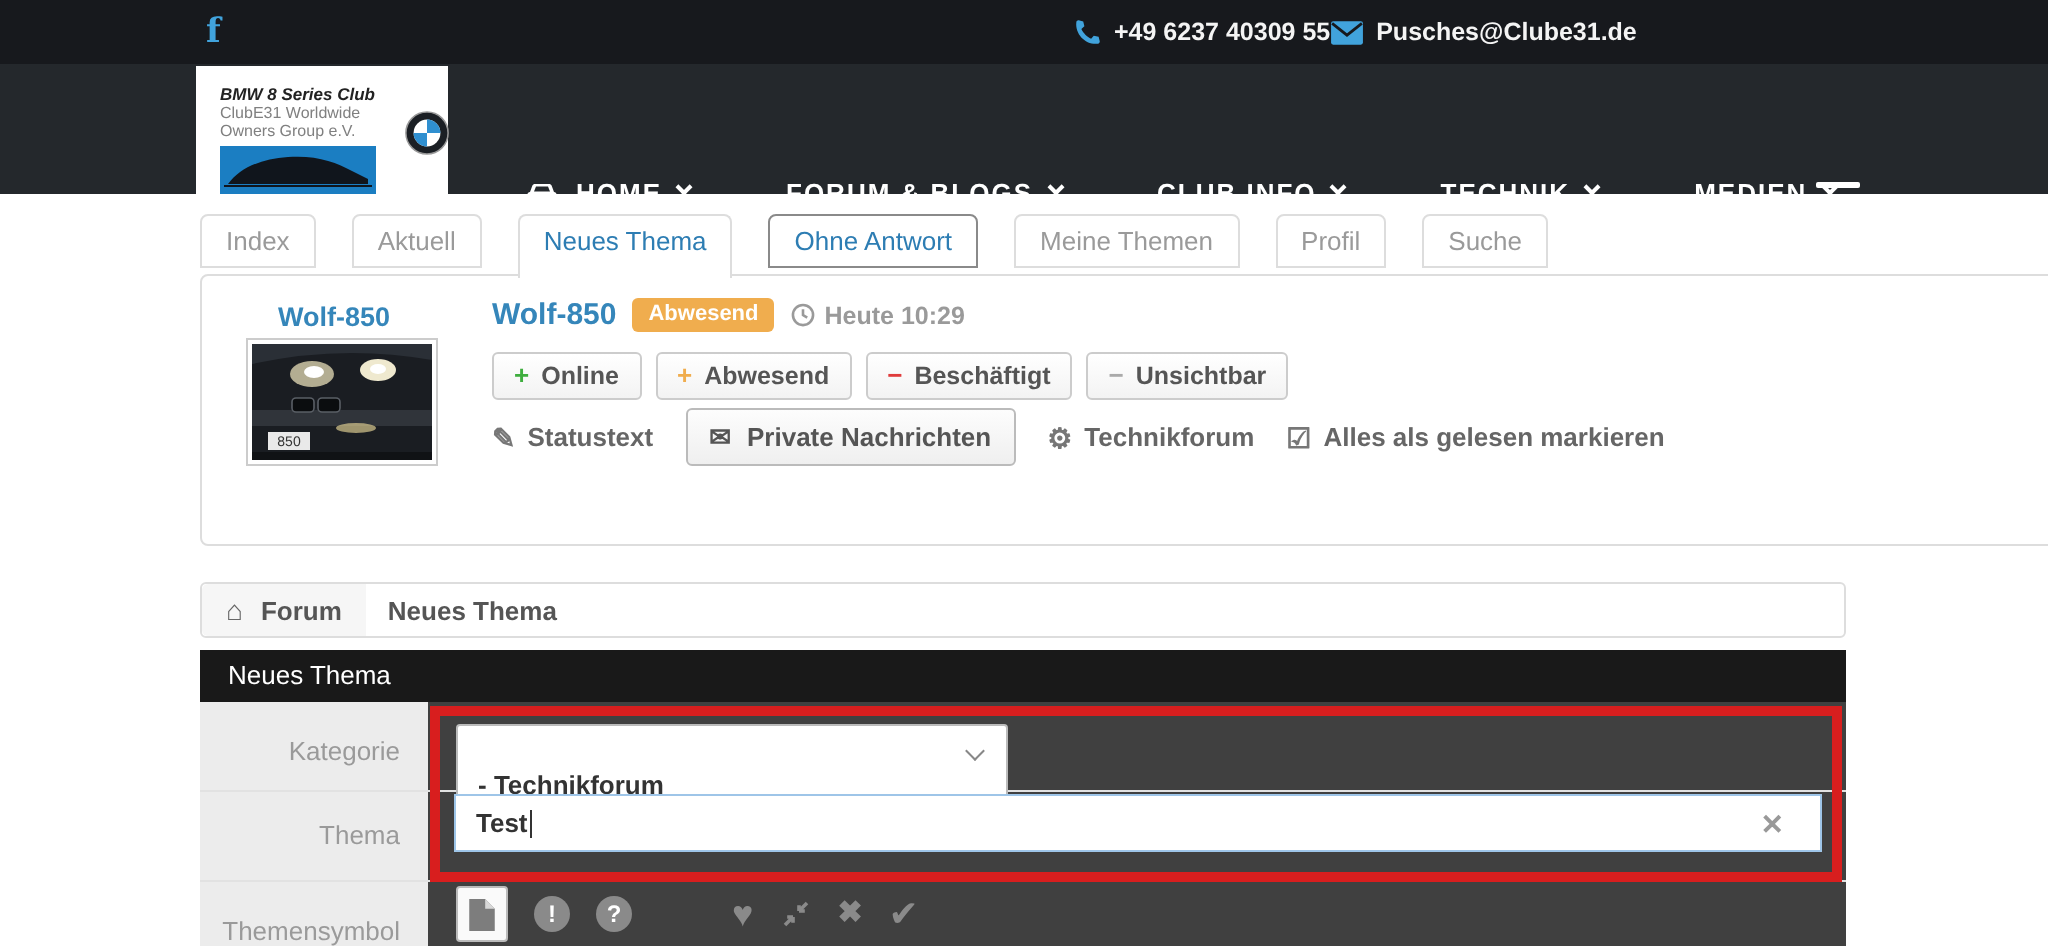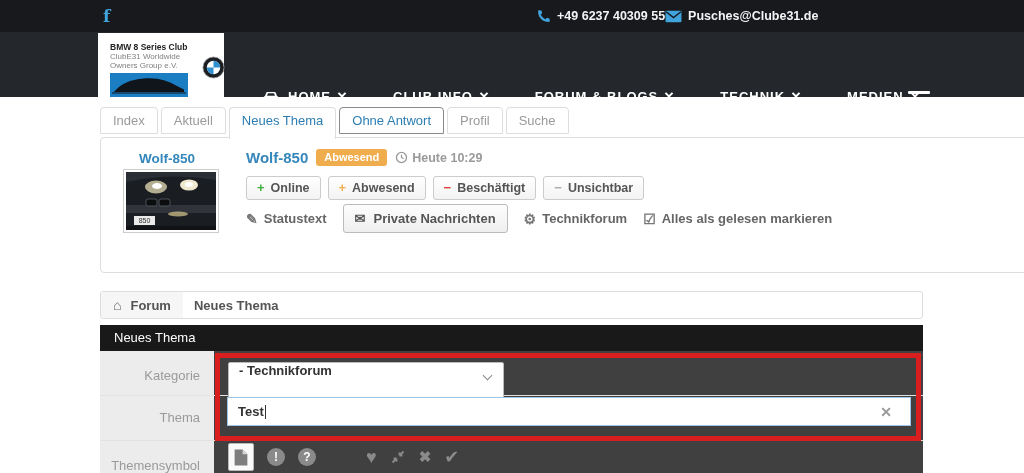--- a/index.html
+++ b/index.html
@@ -12,34 +12,34 @@
         font-family:"DejaVu Serif", serif; }
   .contact { position:absolute; left:536px; top:0; height:32px; display:flex; align-items:center; }
   .contact .grp { display:flex; align-items:center; gap:6px; color:#f4f4f4; font-size:12.5px; font-weight:bold; }
 
   
   .navbar { position:absolute; left:0; top:32px; width:1024px; height:65px; background:#24282c; }
   .logo-card { position:absolute; left:98px; top:33px; width:126px; height:72px; background:#fff;
                z-index:10; display:flex; align-items:center; padding:5px 4px 5px 7px; }
   .logo-vline { width:1px; height:56px; background:#bbb; margin-right:5px; }
   .logo-text { width:80px; }
-  .logo-text .l1 { font-size:8.5px; font-weight:bold; color:#222; line-height:10px; }
+  .logo-text .l1 { font-size:8.5px; font-weight:bold; color:#222; line-height:10px;font-style:italic; }
   .logo-text .l2 { font-size:8px; color:#808080; line-height:9px; }
   .logo-carbox { width:78px; height:24px; background:#1b7ec2; margin-top:3px; }
   .logo-roundel { margin-left:4px; }
   .menu { position:absolute; left:238px; top:32px; height:65px; display:flex; }
   .menu-item { display:flex; align-items:center; color:#fff; font-size:13px; font-weight:bold;
                letter-spacing:1px; padding:0 24px; white-space:nowrap; }
   .chev { width:6px; height:6px; border-right:2px solid #fff; border-bottom:2px solid #fff;
           transform:rotate(45deg) translate(-1px,-1px); margin-left:8px; margin-top:-3px; }
   .hamburger { position:absolute; left:908px; top:59px; width:22px; cursor:pointer; }
   .hamburger div { height:3px; background:#fff; margin-bottom:3.5px; border-radius:1px; }
 
   
-  .tabs { position:absolute; left:100px; top:107px; display:flex; gap:3px; z-index:5; }
+  .tabs { position:absolute; left:100px; top:107px; display:flex; gap:18px; z-index:5; }
   .tab { height:27px; padding:5px 12px; border:1px solid #ddd; border-radius:4px 4px 0 0;
          background:#fff; color:#9a9a9a; font-size:13px; white-space:nowrap; }
   .tab.active { color:#2d7db3; border-bottom:none; height:32px; z-index:6; position:relative; }
   .tab.outlined { border-color:#8a8a8a; color:#2d7db3; }
 
   
   .panel { position:absolute; left:100px; top:137px; width:938px; height:136px;
            border:1px solid #ddd; border-radius:4px; background:#fff; }
   .uname-top { position:absolute; left:0; top:13px; width:132px; text-align:center;
                color:#3586ba; font-weight:bold; font-size:13.5px; }
@@ -78,21 +78,21 @@
   .crumb-second { margin-left:11px; }
 
   
   .sect-header { position:absolute; left:100px; top:325px; width:823px; height:26px; background:#191919;
                  color:#fff; font-size:13px; line-height:26px; padding-left:14px; }
   .form { position:absolute; left:100px; top:351px; width:823px; height:122px; background:#404040;padding-left:32px; }
   .lblcol { position:absolute; left:0; top:0; width:114px; height:122px; background:#ececec; }
   .rowline { position:absolute; left:0; height:1px; width:823px; background:#e2e2e2; }
   .flabel { position:absolute; left:0; width:100px; text-align:right; color:#9a9a9a; font-size:13px; }
   .select { position:absolute; left:128px; top:11px; width:276px; height:39px; border:1px solid #bbb;
-            border-radius:2px; background:#fff; display:flex; align-items:flex-start; padding:0 10px;
+            border-radius:2px; background:#fff; display:flex; align-items:flex-end; padding:0 10px;
             color:#333; font-size:13px; font-weight:bold; }
   .sel-chev { position:absolute; right:12px; top:9px; width:7px; height:7px;
               border-right:1.5px solid #888; border-bottom:1.5px solid #888; transform:rotate(45deg); }
   .tinput { position:absolute; left:127px; top:46px; width:684px; height:29px; border:1px solid #9ec5e8;
             background:#fff; display:flex; align-items:center; padding:0 10px;
             color:#333; font-size:13px; font-weight:bold; }
   .caret { display:inline-block; width:1px; height:14px; background:#333; margin-left:1px; }
   .clear-x { position:absolute; right:18px; top:6px; color:#999; font-size:14px; }
   .iconrow { position:absolute; left:128px; top:92px; display:flex; align-items:center; gap:13px; }
   .file-btn { width:26px; height:28px; border:1px solid #bbb; border-radius:2px; background:#fafafa;
@@ -132,25 +132,25 @@
 <div class="navbar">
   <div class="menu">
     <span class="menu-item">
       <svg width="18" height="14" viewBox="0 0 18 14" style="margin-right:8px">
         <path fill="#fff" d="M3 6 L4.2 2.8 C4.4 2.3 4.9 2 5.4 2 L12.6 2 C13.1 2 13.6 2.3 13.8 2.8 L15 6 C15.8 6.1 16.4 6.8 16.4 7.6 L16.4 11 L14.4 11 A1.8 1.8 0 0 1 10.8 11 L7.2 11 A1.8 1.8 0 0 1 3.6 11 L1.6 11 L1.6 7.6 C1.6 6.8 2.2 6.1 3 6 Z M5 5.8 L13 5.8 L12 3.3 L6 3.3 Z"></path>
       </svg>
       <span>HOME</span>
       <span class="chev"></span>
     </span>
     <span class="menu-item">
+      <span>FORUM &amp; BLOGS</span>
+      <span class="chev"></span>
+    </span>
+    <span class="menu-item">
       <span>CLUB INFO</span>
-      <span class="chev"></span>
-    </span>
-    <span class="menu-item">
-      <span>FORUM &amp; BLOGS</span>
       <span class="chev"></span>
     </span>
     <span class="menu-item">
       <span>TECHNIK</span>
       <span class="chev"></span>
     </span>
     <span class="menu-item">
       <span>MEDIEN</span>
       <span class="chev"></span>
     </span>
@@ -184,20 +184,21 @@
       <path d="M12 19 A7 7 0 0 1 5 12 L12 12 Z" fill="#2f8fd0"></path>
     </svg>
   </div>
 </div>
 
 <div class="tabs">
   <span class="tab">Index</span>
   <span class="tab">Aktuell</span>
   <span class="tab active">Neues Thema</span>
   <span class="tab outlined">Ohne Antwort</span>
+  <span class="tab">Meine Themen</span>
   <span class="tab">Profil</span>
   <span class="tab">Suche</span>
 </div>
 
 <div class="panel">
   <div class="uname-top">Wolf-850</div>
   <div class="avatar-frame">
     <svg width="90" height="58" viewBox="0 0 90 58">
       <rect width="90" height="58" fill="#1a1d22"></rect>
       <path d="M0 10 Q45 0 90 8 L90 0 L0 0 Z" fill="#2a2f36"></path>

